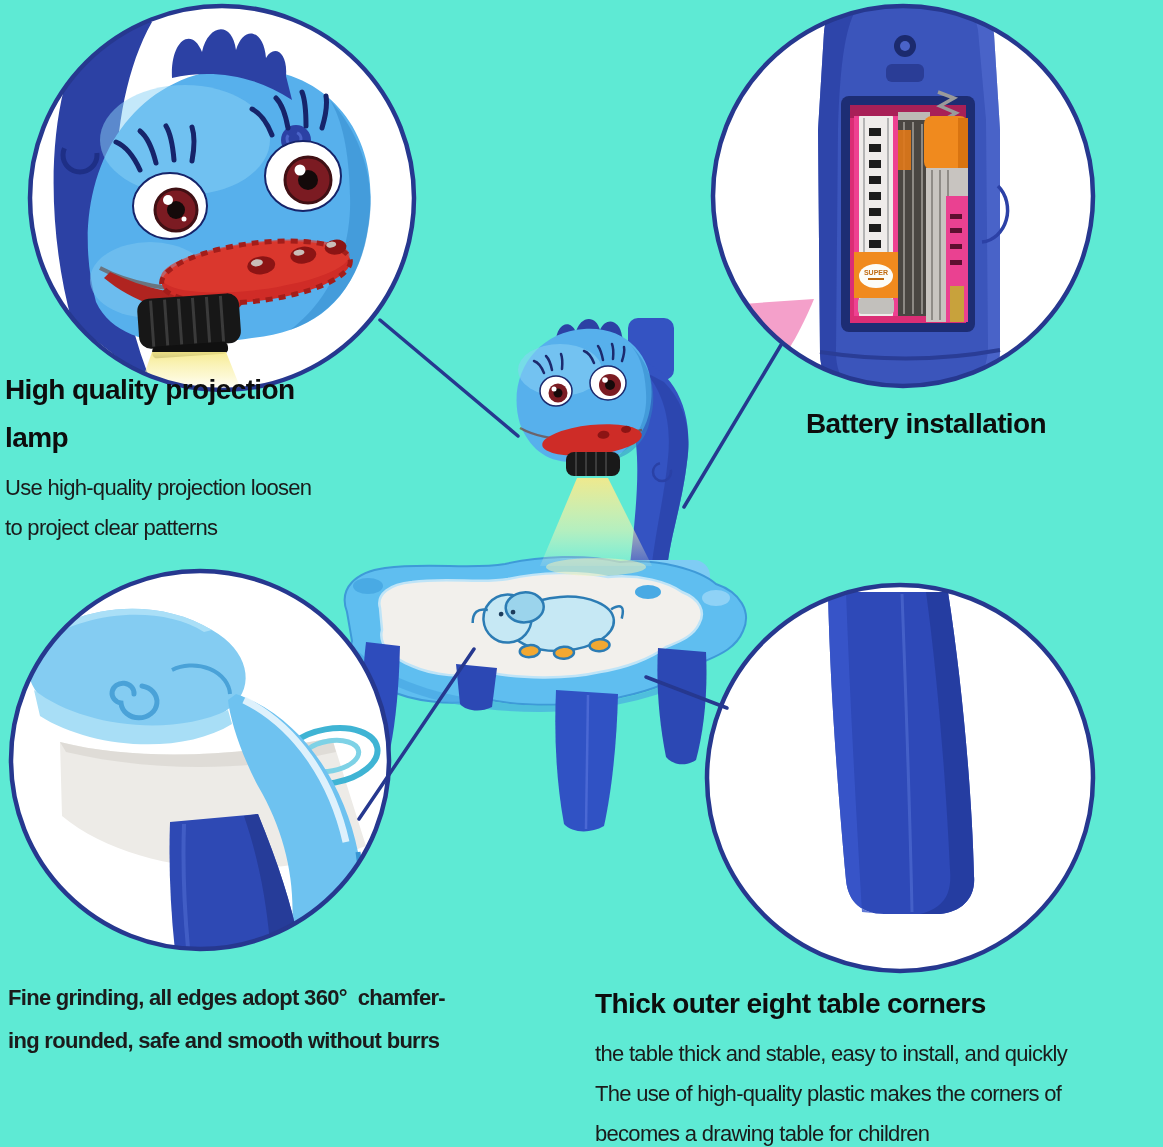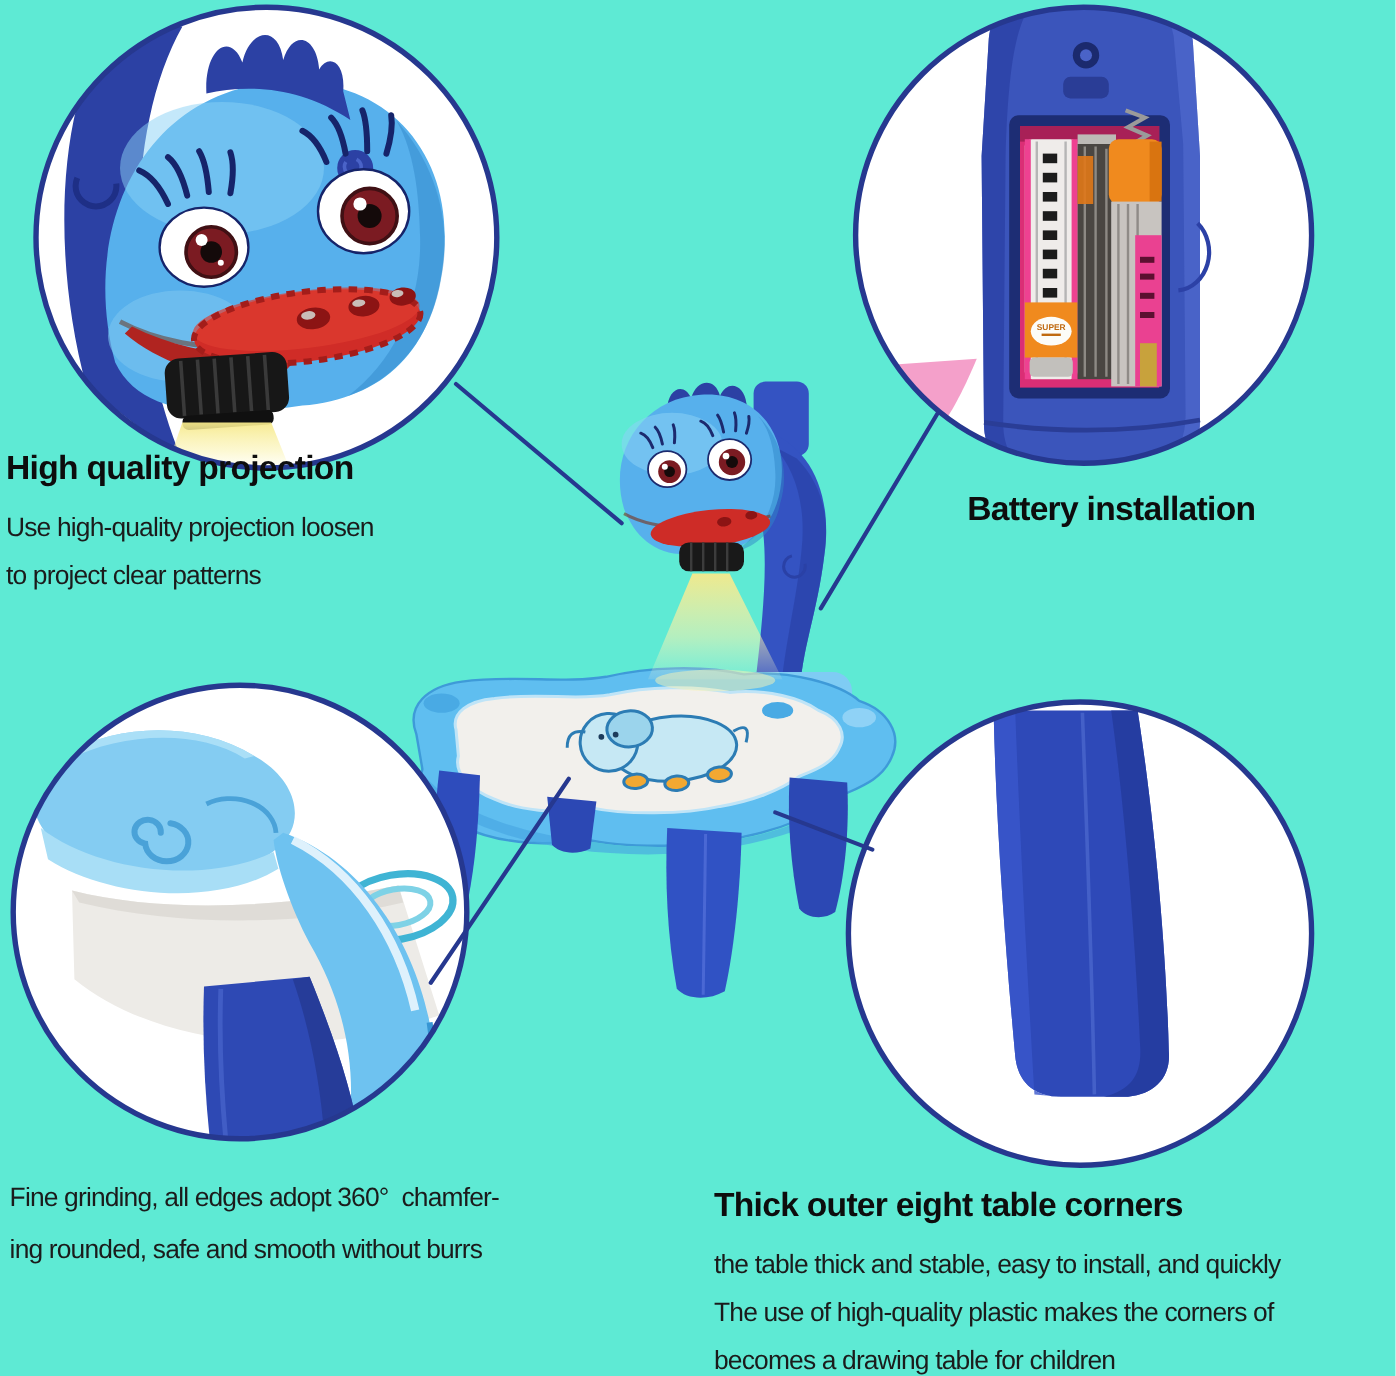--- a/index.html
+++ b/index.html
@@ -5,21 +5,21 @@
   html,body{margin:0;padding:0;background:#ffffff;}
   .stage{position:relative;width:1163px;height:1147px;background:#5eead4;overflow:hidden;
          font-family:"Liberation Sans",sans-serif;}
   .art{position:absolute;left:0;top:0;}
   .callout{position:absolute;}
   .t{font:700 28px/48px "Liberation Sans",sans-serif;letter-spacing:-0.6px;
      color:#0d0d0d;white-space:nowrap;}
   .bg{margin-top:6px;}
   .b{font:400 22px/40px "Liberation Sans",sans-serif;letter-spacing:-0.7px;
      color:#1b1b1b;white-space:nowrap;}
-  .lh43 .b{line-height:43px;}
+  .lh43 .b{line-height:43px;font-weight:bold;}
 </style>
 </head>
 <body>
 
 <div class="stage">
 
 <svg class="art" width="1163" height="1147" viewBox="0 0 1163 1147">
   <defs>
     <linearGradient id="beamg" x1="0" y1="0" x2="0" y2="1">
       <stop offset="0" stop-color="#f6e98a" stop-opacity="0.95"></stop>
@@ -270,20 +270,21 @@
     <line x1="380" y1="320" x2="518" y2="436"></line>
     <line x1="781" y1="345" x2="684" y2="507"></line>
     <line x1="474" y1="649" x2="359" y2="819"></line>
     <line x1="646" y1="677" x2="727" y2="708"></line>
   </g>
 </svg>
 
 <div class="callout" style="left:5px; top:366px;">
   <div class="tg">
     <div class="t">High quality projection</div>
+    <div class="t">lamp</div>
   </div>
   <div class="bg">
     <div class="b">Use high-quality projection loosen</div>
     <div class="b">to project clear patterns</div>
   </div>
 </div>
 
 <div class="callout" style="left:806px; top:400px;">
   <div class="tg">
     <div class="t">Battery installation</div>

